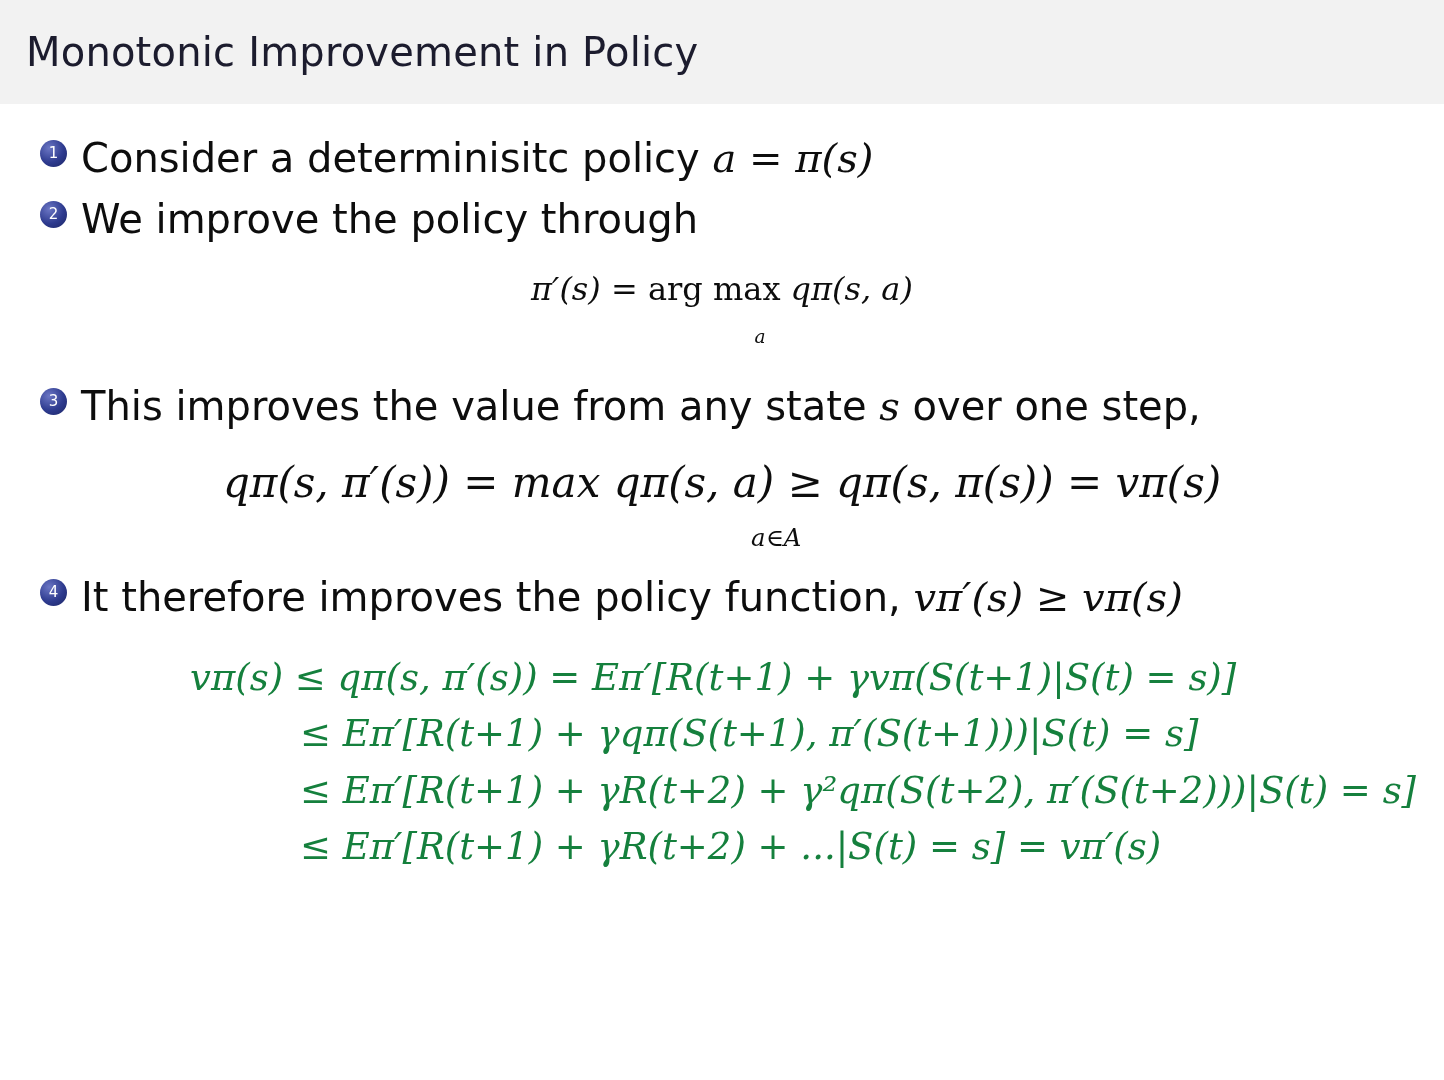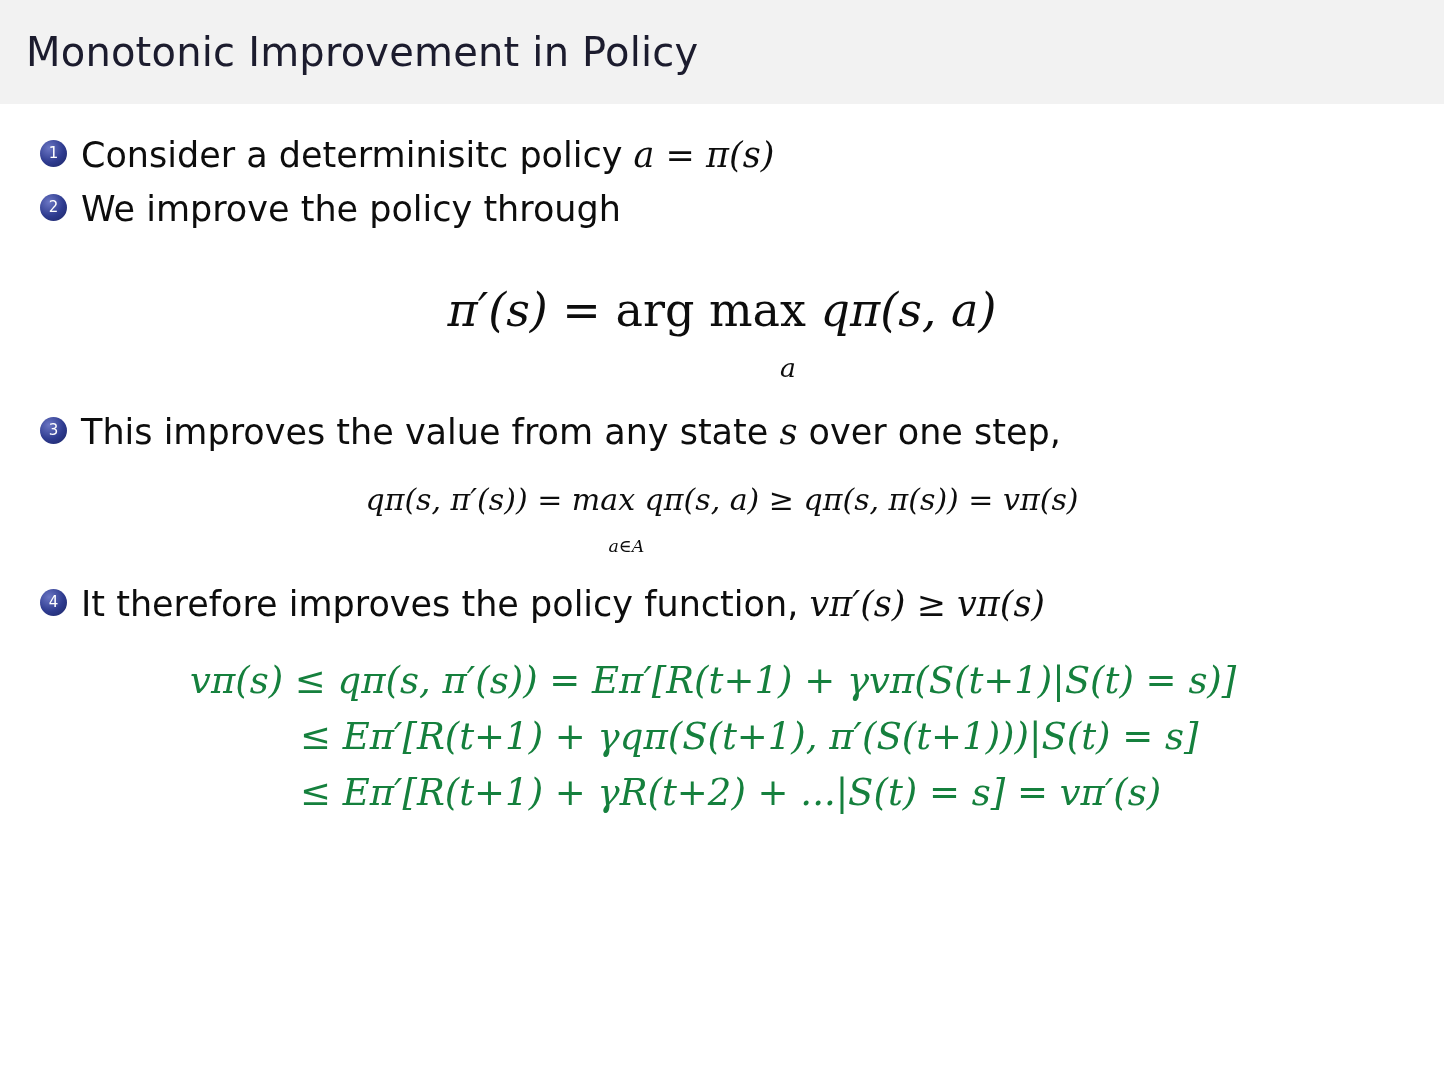--- a/index.html
+++ b/index.html
@@ -53,38 +53,38 @@
     background: radial-gradient(circle at 34% 30%, #6b76c4 0%, #2e3b8f 55%, #1b2463 100%);
     color: #ffffff;
     font-size: 15px;
     line-height: 27px;
     text-align: center;
     margin-right: 14px;
     margin-top: 14px;
     font-family: "DejaVu Sans", sans-serif;
   }
   .item-text {
-    font-size: 35px;
+    font-size: 40px;
     line-height: 1.32;
     color: #0d0d0d;
     padding-top: 6px;
   }
   .mathline {
     text-align: center;
     font-family: "DejaVu Serif", serif;
     font-style: italic;
     color: #0d0d0d;
   }
   .eq1 {
-    font-size: 46px;
-    margin-top: 51px;
+    font-size: 32px;
+    margin-top: 24px;
     margin-bottom: 6px;
   }
   .eq2 {
-    font-size: 30px;
+    font-size: 42px;
     margin-top: 26px;
   }
   .gap-a { height: 60px; }
   .gap-b { height: 58px; }
   .block-eqs {
     margin-top: 26px;
     padding-left: 150px;
   }
   .eqrow {
     font-family: "DejaVu Serif", serif;
@@ -161,17 +161,18 @@
     <div class="item">
       <div class="bullet">4</div>
       <div class="item-text">
         <span>It therefore improves the policy function, </span><span class="inline-math">vπ′(s) ≥ vπ(s)</span>
       </div>
     </div>
 
     <div class="block-eqs">
       <div class="eqrow">vπ(s) ≤ qπ(s, π′(s)) = Eπ′[R(t+1) + γvπ(S(t+1)|S(t) = s)]</div>
       <div class="eqrow indent">≤ Eπ′[R(t+1) + γqπ(S(t+1), π′(S(t+1)))|S(t) = s]</div>
+      <div class="eqrow indent">≤ Eπ′[R(t+1) + γR(t+2) + γ²qπ(S(t+2), π′(S(t+2)))|S(t) = s]</div>
       <div class="eqrow indent">≤ Eπ′[R(t+1) + γR(t+2) + ...|S(t) = s] = vπ′(s)</div>
     </div>
 
   </div>
 </div>
 
 </body></html>

